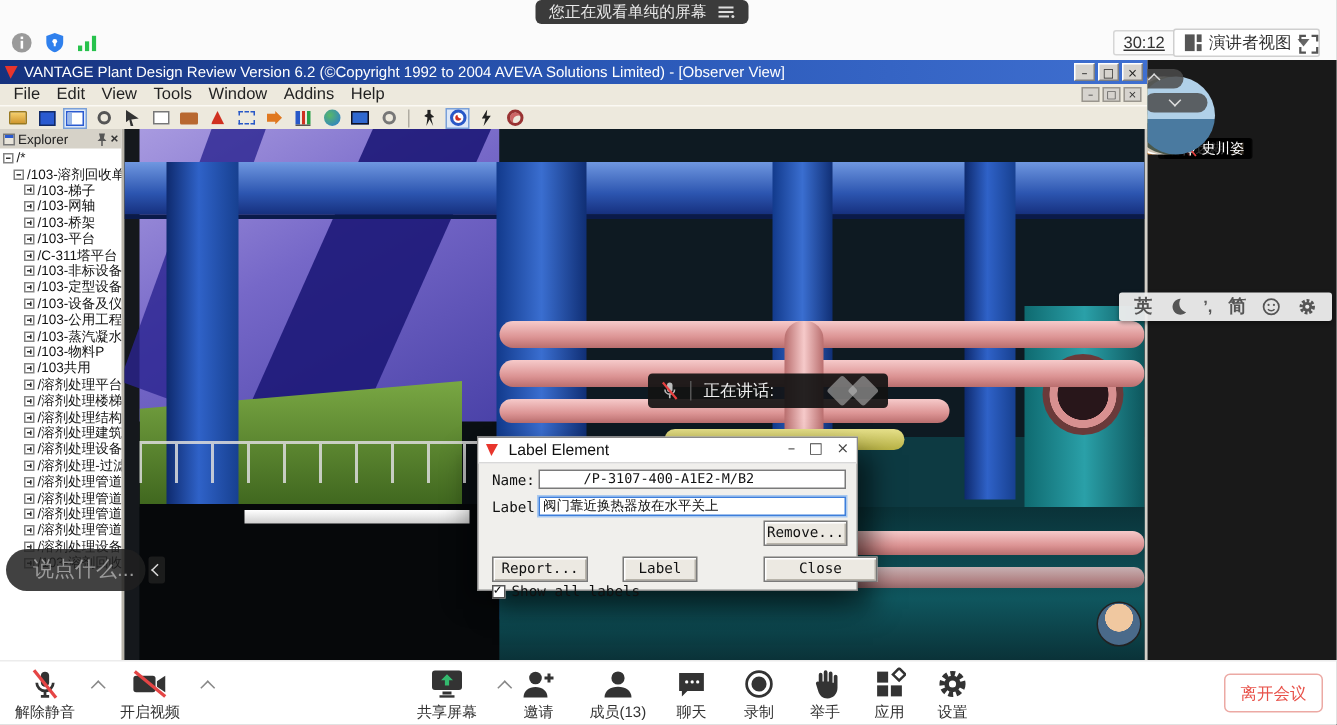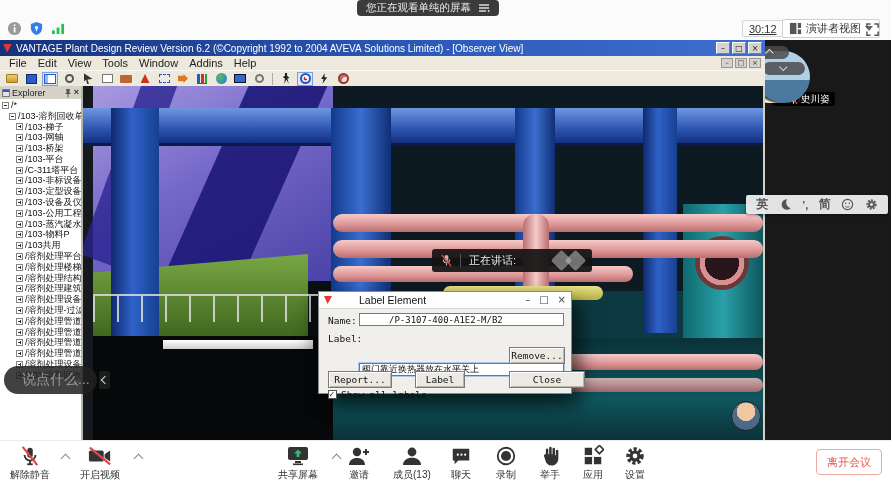--- a/index.html
+++ b/index.html
@@ -107,21 +107,21 @@
     border-radius:3px; display:flex; align-items:center; gap:8px; padding:0 9px; z-index:20;}
   .speak .divider{width:1px;height:13px;background:#555;}
   .speak .txt{color:#eee;font-size:11px;}
   .blob{width:15px;height:15px;background:#9a9a9a;transform:rotate(45deg);opacity:.7;border-radius:2px;}
   .blob.b2{margin-left:-9px;background:#c0c0c0;opacity:.55;}
 
   
   .dlg { position:absolute; left:318px; top:291px; width:254px; height:103px; background:#f0efec; z-index:30;
     border:1px solid #8a8a8a; font-family:"DejaVu Sans Mono", monospace;
     box-shadow:10px 12px 16px rgba(0,0,0,.5), -8px 8px 16px rgba(0,0,0,.3);}
-  .dlg-tb { height:17px; background:#fff; border-bottom:1px solid #d8d8d8; display:flex; align-items:center; padding:0 5px; gap:23px;}
+  .dlg-tb { height:17px; background:#fff; border-bottom:1px solid #d8d8d8; display:flex; align-items:center; padding:0 5px; gap:3px;}
   .dlg-title { font-size:10.5px; color:#111; font-family:"Liberation Sans",sans-serif;}
   .dlg-btns { margin-left:auto; display:flex; gap:9px; font-family:"DejaVu Sans",sans-serif;}
   .dlg-btn { font-size:10px; color:#444; line-height:10px;}
   .dlg-lab { position:absolute; font-size:9.5px; color:#111;}
   .dlg-field { position:absolute; left:40px; width:205px; height:13px; border:1px solid #7a7a7a; background:#fff;
     font-size:9px; font-family:"DejaVu Sans Mono",monospace; padding:0 2px; color:#111;}
   .dlg-field.focus { border:1px solid #3d7edb; box-shadow:0 0 0 1px #a9c9ef;}
   .dlg-check { position:absolute; left:9px; top:57px; display:flex; align-items:center; gap:4px; font-size:9.5px; color:#111;margin-top:40px;}
   .cbox { width:9px; height:9px; border:1px solid #555; background:#fff; position:relative;}
   .cbox::after{content:"✓"; position:absolute; left:0; top:-2px; font-size:9px; color:#111; font-weight:bold;}
@@ -482,21 +482,21 @@
     <span class="dlg-title">Label Element</span>
     <span class="dlg-btns">
       <span class="dlg-btn">–</span>
       <span class="dlg-btn">□</span>
       <span class="dlg-btn">×</span>
     </span>
   </div>
   <span class="dlg-lab" style="left:9px; top:23px">Name:</span>
   <input class="dlg-field" style="top: 21px; padding-left: 29px;" value="/P-3107-400-A1E2-M/B2">
   <span class="dlg-lab" style="left:9px; top:41px">Label:</span>
-  <input class="dlg-field focus" style="top: 39px; margin-top: 32px;" value="阀门靠近换热器放在水平关上">
+  <input class="dlg-field focus" style="top: 39px;" value="阀门靠近换热器放在水平关上">
   <div class="dlg-check">
     <span class="cbox"></span>
     <span>Show all labels</span>
   </div>
   <div class="dbtn" style="left:190px; top:55px; width:56px">Remove...</div>
   <div class="dbtn" style="left:9px; top:79px; width:64px">Report...</div>
   <div class="dbtn" style="left:96px; top:79px; width:50px">Label</div>
   <div class="dbtn" style="left:190px; top:79px; width:76px">Close</div>
 </div>
 

